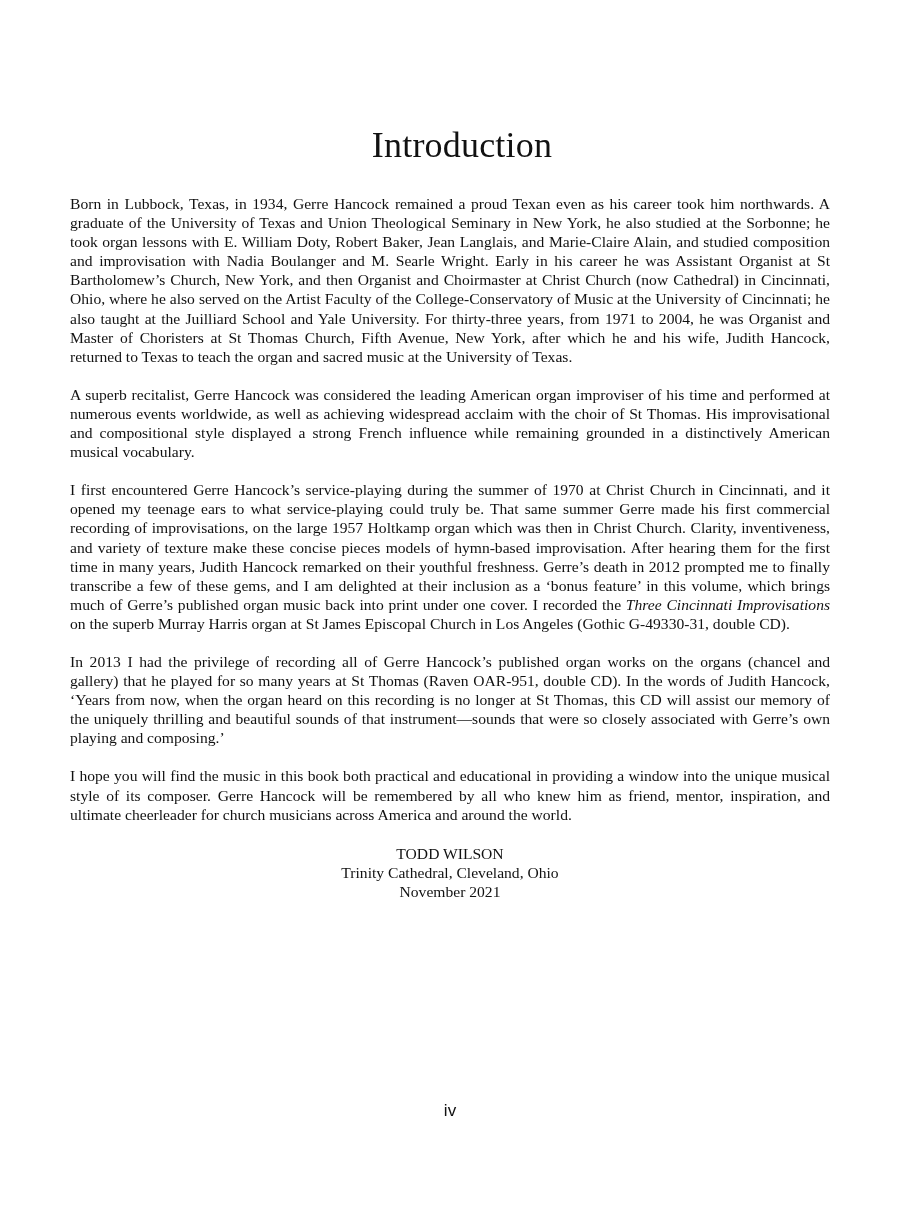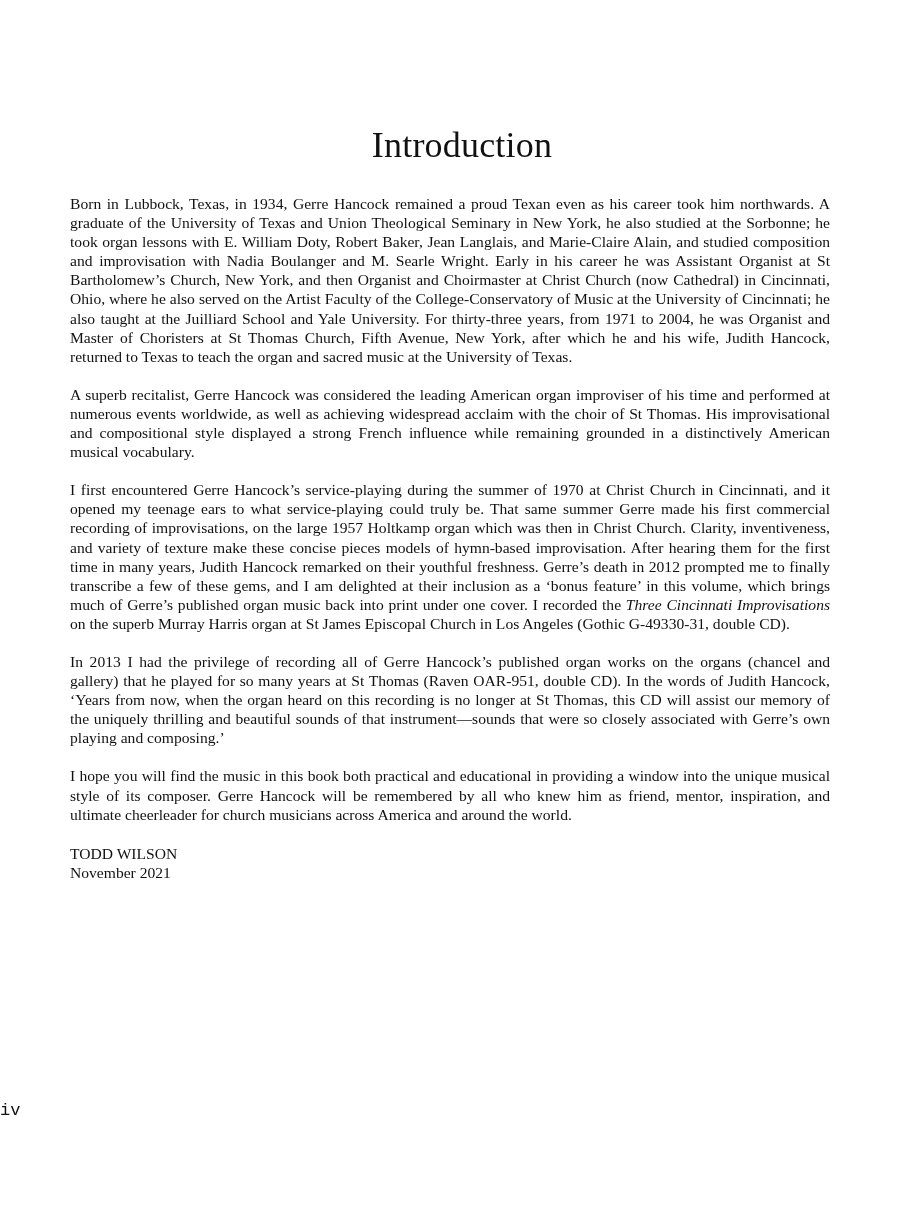--- a/index.html
+++ b/index.html
@@ -17,41 +17,42 @@
       position: absolute; top: 190px; left: 70px; width: 760px;
     }
     .para {
       margin: 4px 0 19px 0;
       font-family: "Liberation Serif", serif;
       font-size: 15.6px; line-height: 19.1px;
       text-align: justify; hyphens: none;
     }
     .para i { }
     .signature {
-      margin-top: 20px; text-align: left;
+      margin-top: 20px; text-align: center;
       font-family: "Liberation Serif", serif;
       font-size: 15.6px; line-height: 19.3px;
     }
     .signature div { display: block; }
     .page-number {
       position: absolute; top: 1101px; left: 0; width: 900px;
-      text-align: left; font-family: Liberation Mono, monospace; font-size: 17px;
+      text-align: center; font-family: Liberation Sans, sans-serif; font-size: 17px;
     }
   </style>
 </head>
 <body>
 
 <h1 class="title">Introduction</h1>
 
 <div class="content">
   <p class="para">Born in Lubbock, Texas, in 1934, Gerre Hancock remained a proud Texan even as his career took him northwards. A graduate of the University of Texas and Union Theological Seminary in New York, he also studied at the Sorbonne; he took organ lessons with E. William Doty, Robert Baker, Jean Langlais, and Marie-Claire Alain, and studied composition and improvisation with Nadia Boulanger and M. Searle Wright. Early in his career he was Assistant Organist at St Bartholomew’s Church, New York, and then Organist and Choirmaster at Christ Church (now Cathedral) in Cincinnati, Ohio, where he also served on the Artist Faculty of the College-Conservatory of Music at the University of Cincinnati; he also taught at the Juilliard School and Yale University. For thirty-three years, from 1971 to 2004, he was Organist and Master of Choristers at St Thomas Church, Fifth Avenue, New York, after which he and his wife, Judith Hancock, returned to Texas to teach the organ and sacred music at the University of Texas.</p>
   <p class="para">A superb recitalist, Gerre Hancock was considered the leading American organ improviser of his time and performed at numerous events worldwide, as well as achieving widespread acclaim with the choir of St Thomas. His improvisational and compositional style displayed a strong French influence while remaining grounded in a distinctively American musical vocabulary.</p>
   <p class="para"><span>I first encountered Gerre Hancock’s service-playing during the summer of 1970 at Christ Church in Cincinnati, and it opened my teenage ears to what service-playing could truly be. That same summer Gerre made his first commercial recording of improvisations, on the large 1957 Holtkamp organ which was then in Christ Church. Clarity, inventiveness, and variety of texture make these concise pieces models of hymn-based improvisation. After hearing them for the first time in many years, Judith Hancock remarked on their youthful freshness. Gerre’s death in 2012 prompted me to finally transcribe a few of these gems, and I am delighted at their inclusion as a ‘bonus feature’ in this volume, which brings much of Gerre’s published organ music back into print under one cover. I recorded the </span><i>Three Cincinnati Improvisations</i><span> on the superb Murray Harris organ at St James Episcopal Church in Los Angeles (Gothic G-49330-31, double CD).</span></p>
   <p class="para">In 2013 I had the privilege of recording all of Gerre Hancock’s published organ works on the organs (chancel and gallery) that he played for so many years at St Thomas (Raven OAR-951, double CD). In the words of Judith Hancock, ‘Years from now, when the organ heard on this recording is no longer at St Thomas, this CD will assist our memory of the uniquely thrilling and beautiful sounds of that instrument—sounds that were so closely associated with Gerre’s own playing and composing.’</p>
   <p class="para">I hope you will find the music in this book both practical and educational in providing a window into the unique musical style of its composer. Gerre Hancock will be remembered by all who knew him as friend, mentor, inspiration, and ultimate cheerleader for church musicians across America and around the world.</p>
 
   <div class="signature">
     <div>TODD WILSON</div>
+    <div>Trinity Cathedral, Cleveland, Ohio</div>
     <div>November 2021</div>
   </div>
 </div>
 
 <div class="page-number">iv</div>
 
 </body></html>

